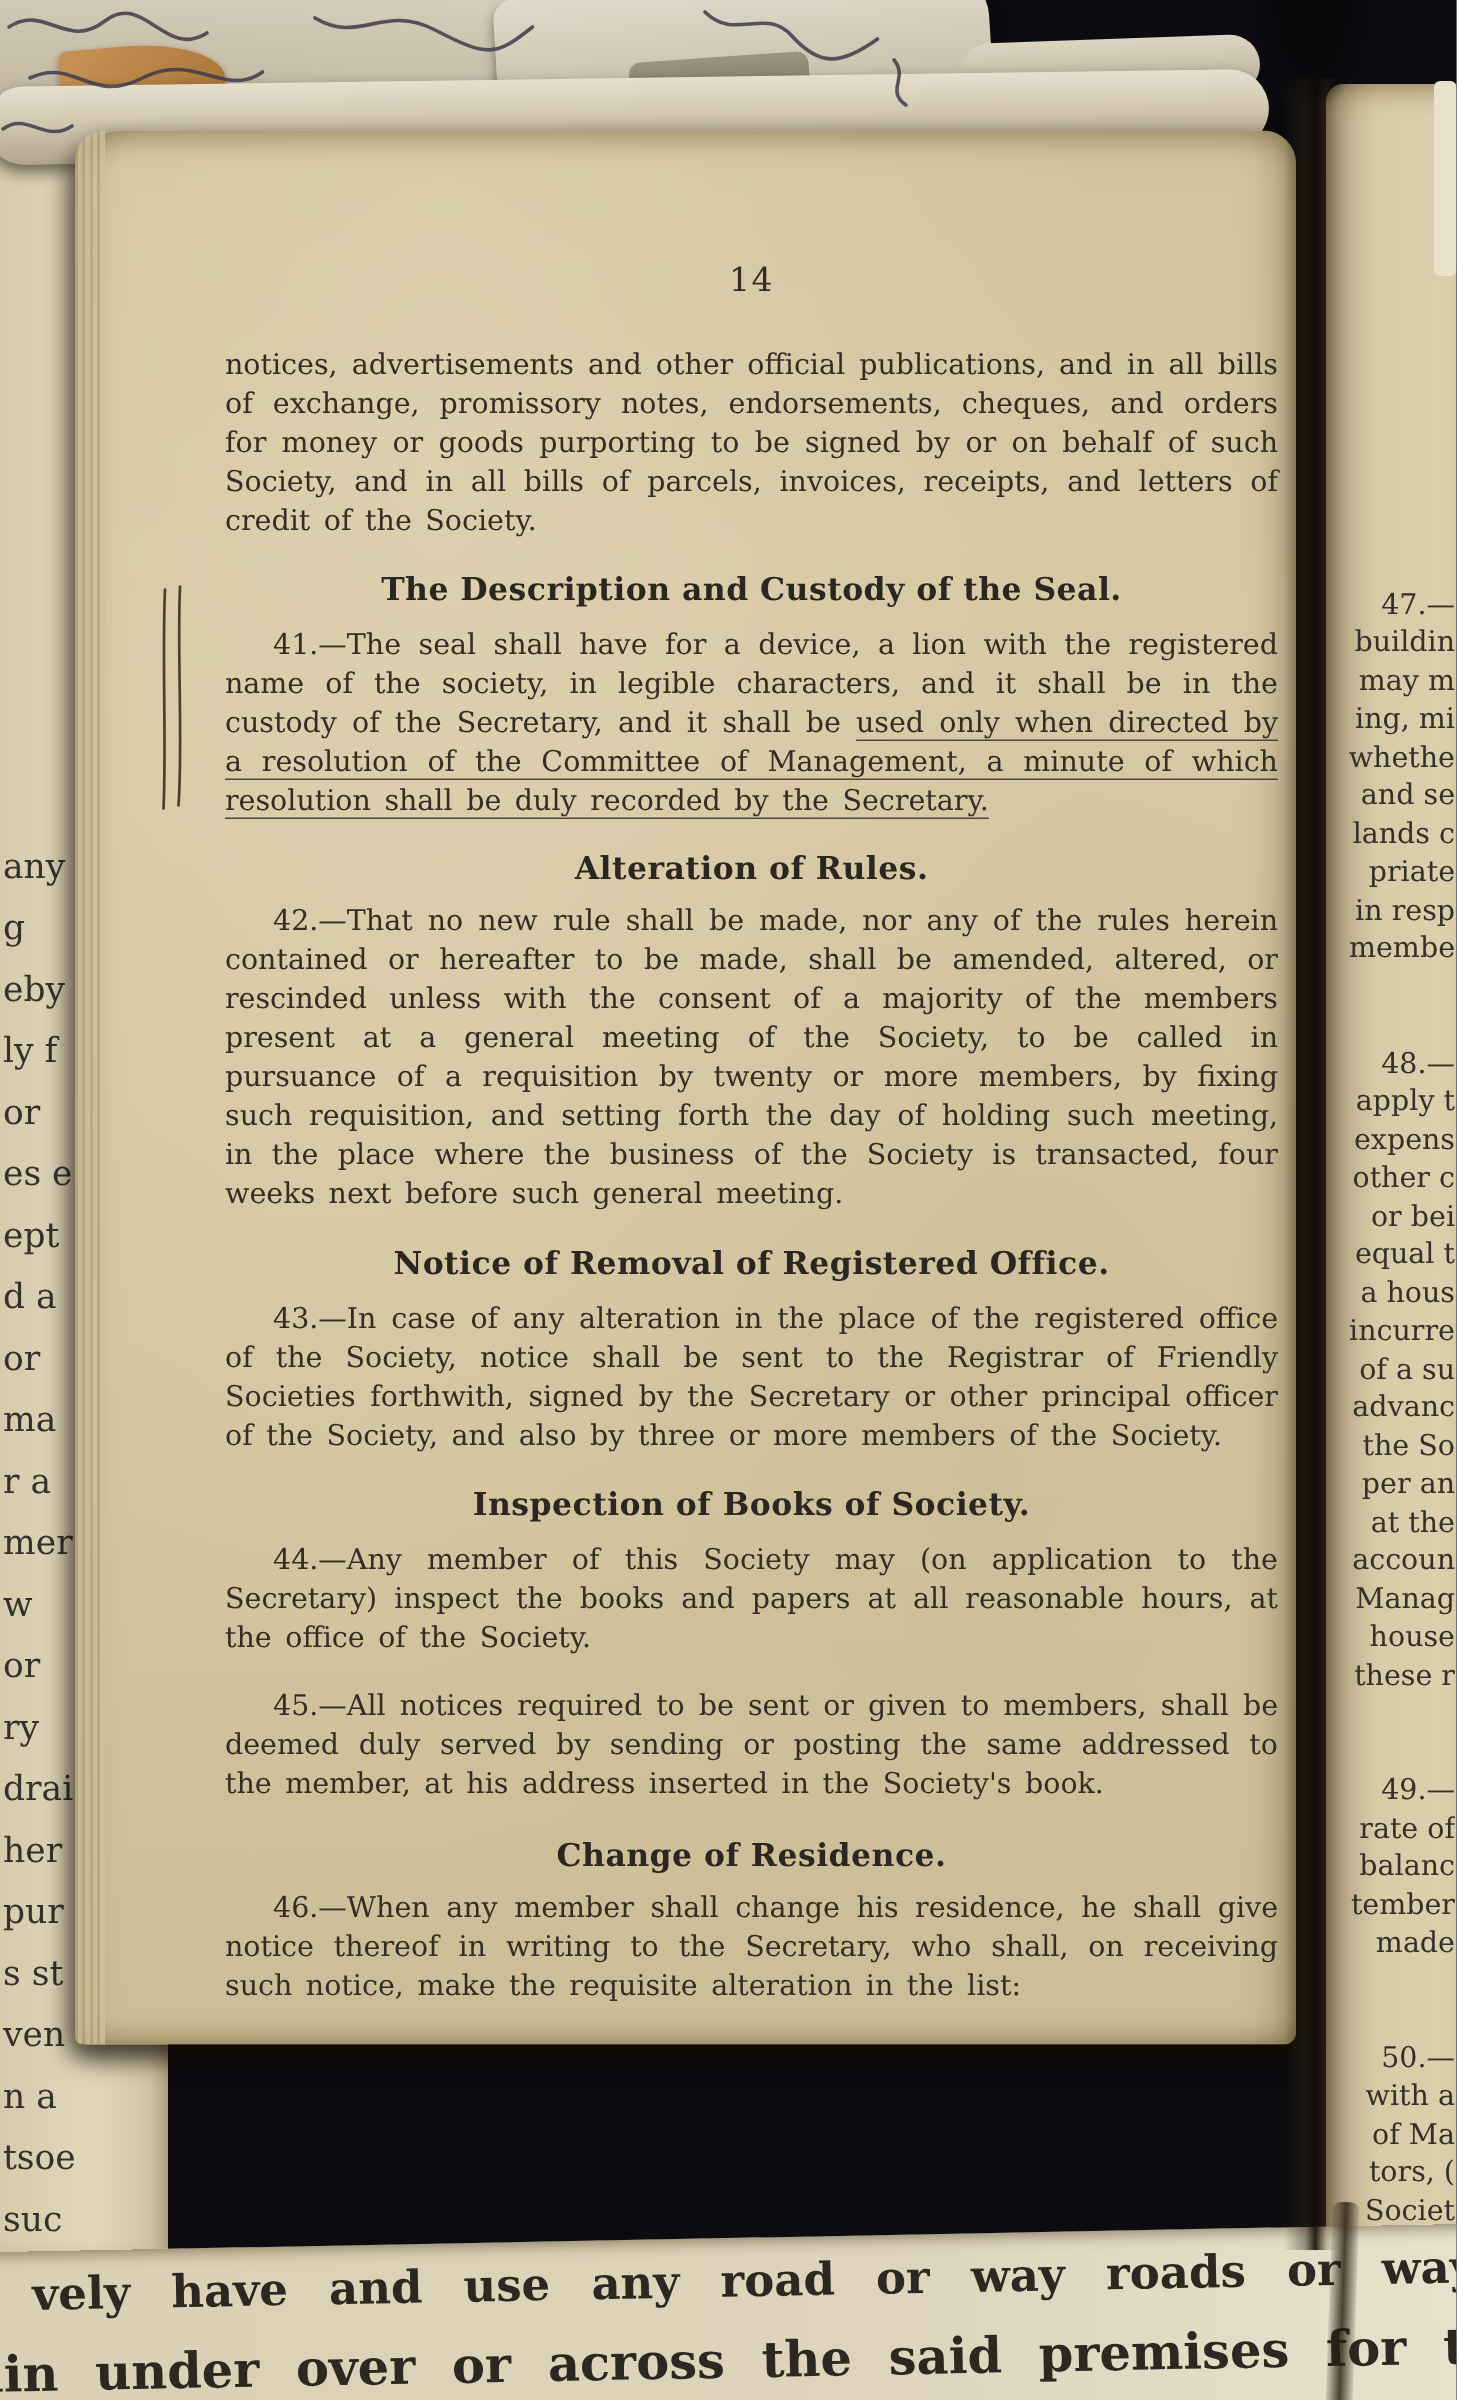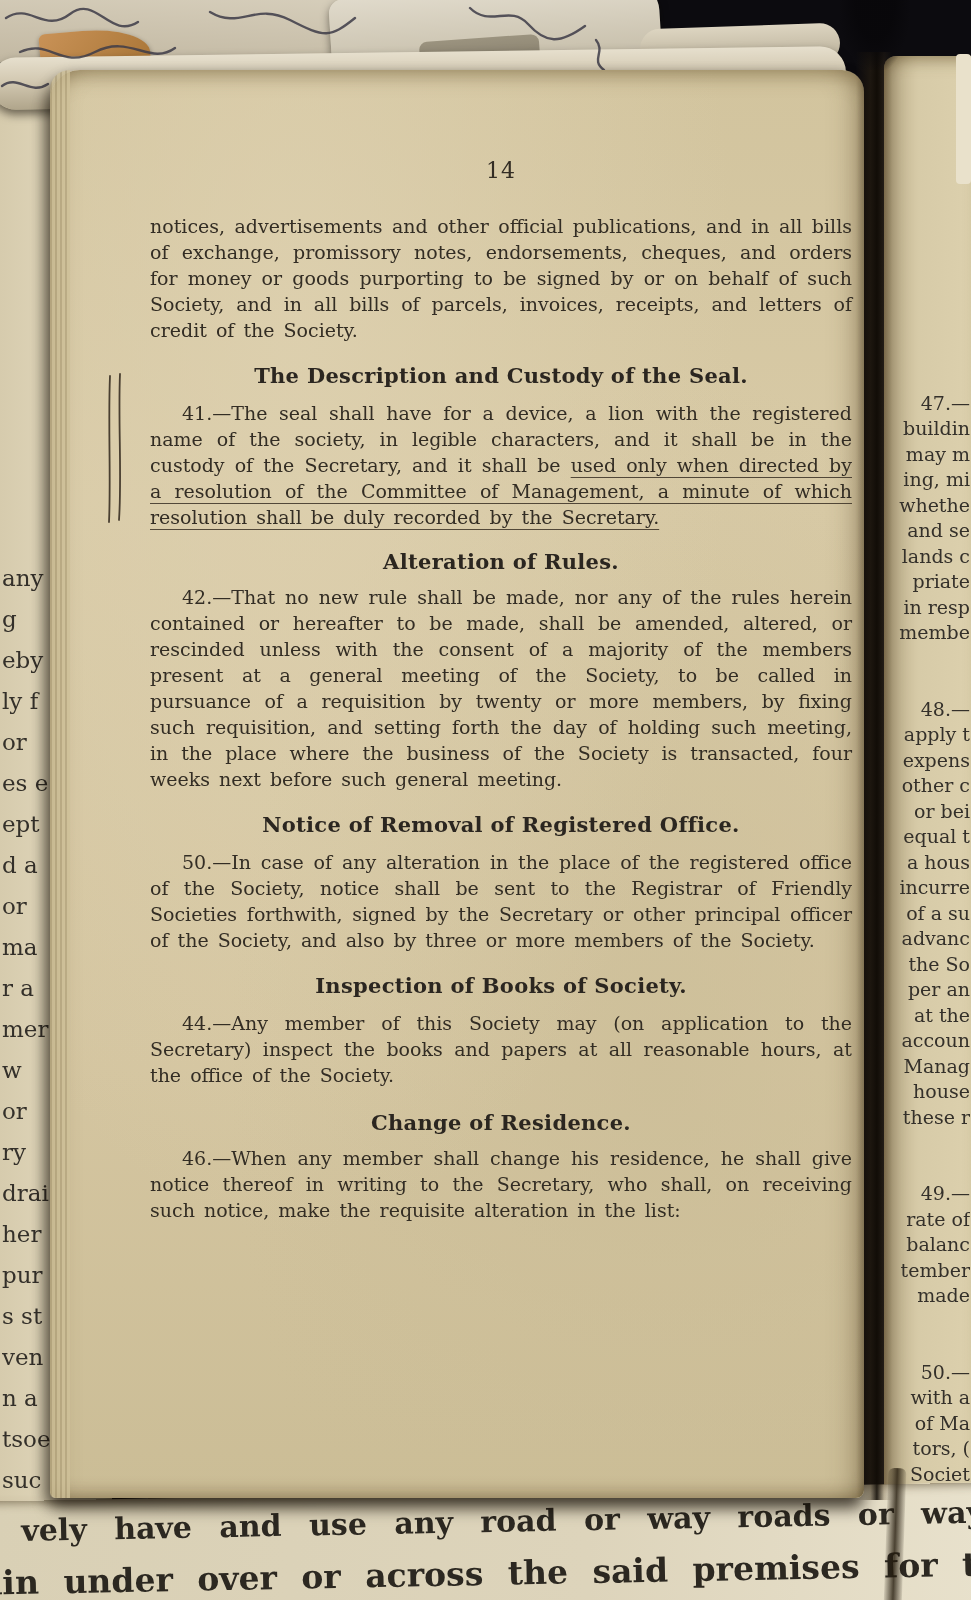--- a/index.html
+++ b/index.html
@@ -22,21 +22,21 @@
   .left-under-page {
     position:absolute; left:0; top:88px; width:112px; height:1414px; z-index:1;
     background:linear-gradient(90deg,#d6cbad 0%,#e0d6ba 55%,#cdc1a0 100%);
     border-radius:8px 0 0 0;
     box-shadow:inset -10px 0 14px -8px rgba(90,70,40,.45);
   }
   .left-frags { position:absolute; left:2px; top:347px; width:50px; overflow:hidden;
     font-size:23px; line-height:41px; color:#34302a; white-space:pre; }
   
   .main-page {
-    position:absolute; left:50px; top:70px; width:814px; height:1428px; z-index:4;
+    position:absolute; left:50px; top:87px; width:814px; height:1276px; z-index:4;
     background:
       radial-gradient(ellipse at 30% 18%, rgba(222,209,176,.8) 0%, rgba(222,209,176,0) 55%),
       radial-gradient(ellipse at 75% 70%, rgba(203,189,151,.7) 0%, rgba(203,189,151,0) 50%),
       linear-gradient(180deg,#d2c49e 0%,#d8caa6 30%,#d4c5a0 70%,#cbbd96 100%);
     border-radius:30px 22px 8px 8px;
     box-shadow:
       inset 0 16px 20px -12px rgba(115,95,55,.5),
       inset 18px 0 24px -14px rgba(105,85,48,.55),
       inset -22px 0 28px -16px rgba(75,58,28,.5),
       inset 0 -14px 18px -12px rgba(95,75,40,.45),
@@ -153,25 +153,26 @@
 
       <div class="sec-heading h-seal">The Description and Custody of the Seal.</div>
       <p class="para indent p-41">
         
       <span>41.—The seal shall have for a device, a lion with the registered name of the society, in legible characters, and it shall be in the custody of the Secretary, and it shall be </span><span class="pencil">used only when directed by a resolution of the Committee of Management, a minute of which resolution shall be duly recorded by the Secretary.</span></p>
 
       <div class="sec-heading h-alt">Alteration of Rules.</div>
       <p class="para indent p-42">42.—That no new rule shall be made, nor any of the rules herein contained or hereafter to be made, shall be amended, altered, or rescinded unless with the consent of a majority of the members present at a general meeting of the Society, to be called in pursuance of a requisition by twenty or more members, by fixing such requisition, and setting forth the day of holding such meeting, in the place where the business of the Society is transacted, four weeks next before such general meeting.</p>
 
       <div class="sec-heading h-rem">Notice of Removal of Registered Office.</div>
-      <p class="para indent p-43">50.—In case of any alteration in the place of the registered office of the Society, notice shall be sent to the Registrar of Friendly Societies forthwith, signed by the Secretary or other principal officer of the Society, and also by three or more members of the Society.</p>
+      <p class="para indent p-43">43.—In case of any alteration in the place of the registered office of the Society, notice shall be sent to the Registrar of Friendly Societies forthwith, signed by the Secretary or other principal officer of the Society, and also by three or more members of the Society.</p>
 
       <div class="sec-heading h-ins">Inspection of Books of Society.</div>
       <p class="para indent p-44">44.—Any member of this Society may (on application to the Secretary) inspect the books and papers at all reasonable hours, at the office of the Society.</p>
 
+      <p class="para indent p-45">45.—All notices required to be sent or given to members, shall be deemed duly served by sending or posting the same addressed to the member, at his address inserted in the Society's book.</p>
 
       <div class="sec-heading h-res">Change of Residence.</div>
       <p class="para indent p-46">46.—When any member shall change his residence, he shall give notice thereof in writing to the Secretary, who shall, on receiving such notice, make the requisite alteration in the list:</p>
     </div>
   </div>
 
   <div class="gutter"></div>
   <div class="gutter-top"></div>
 
 </div>

